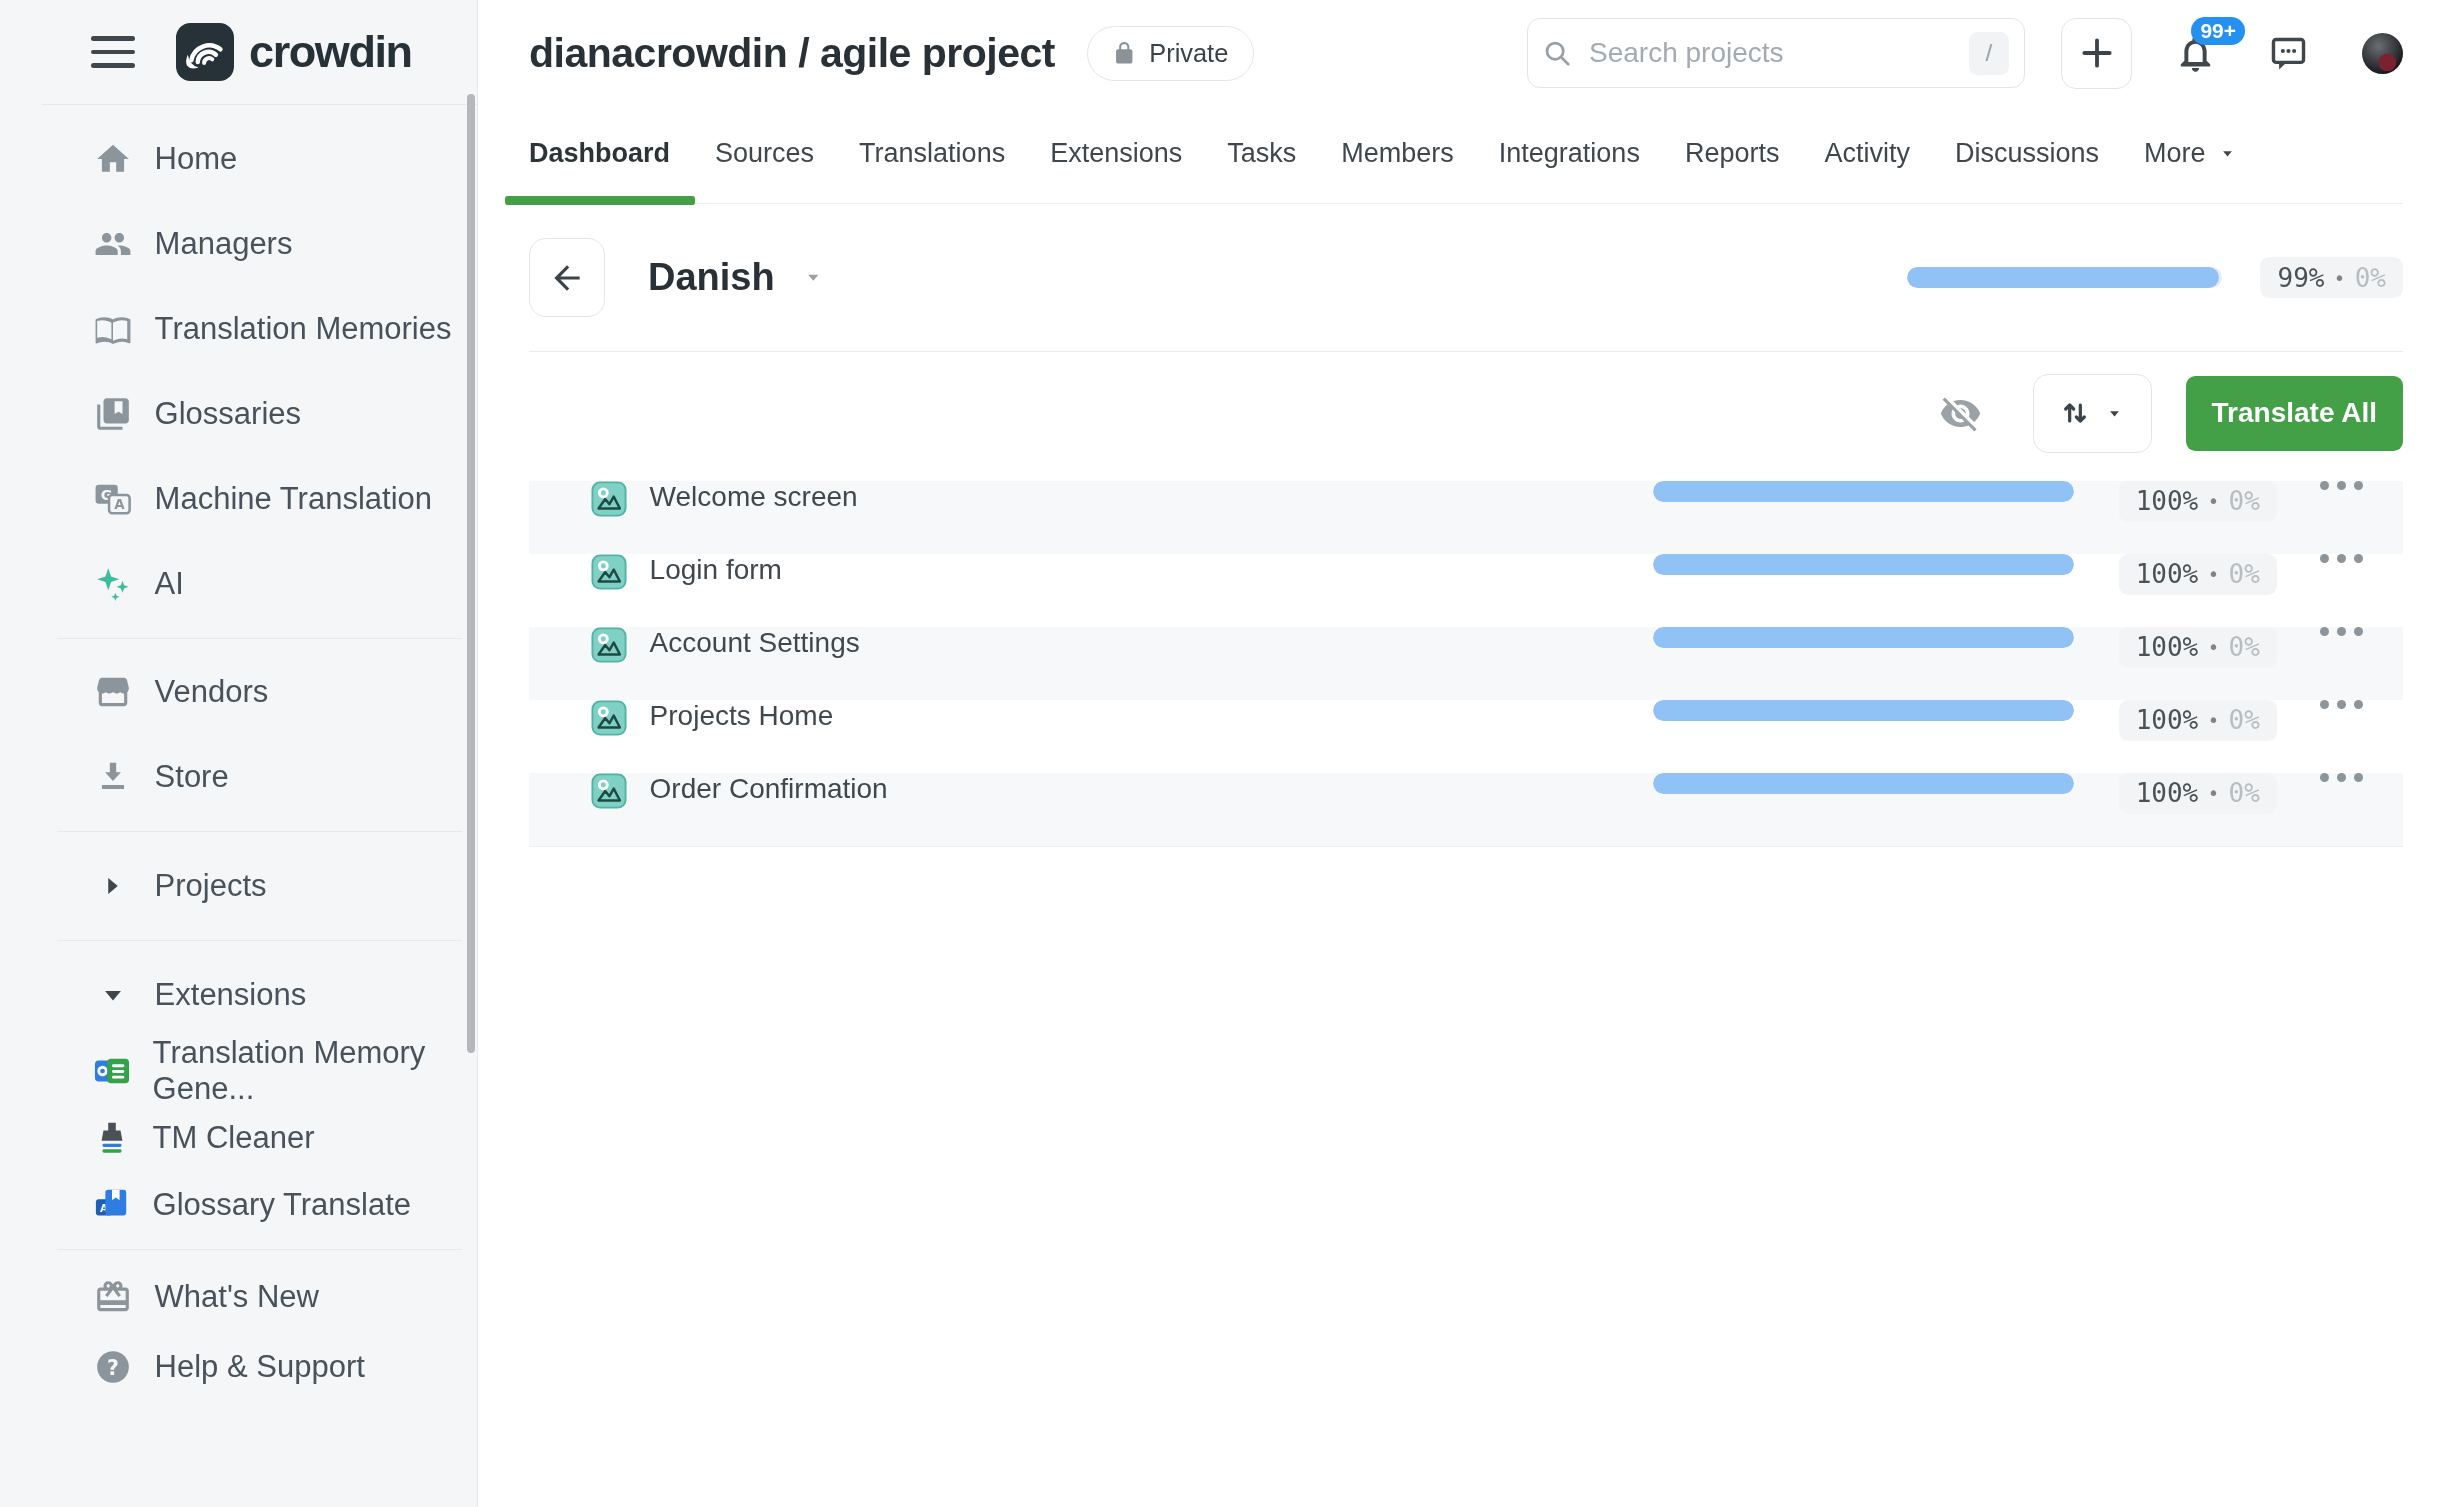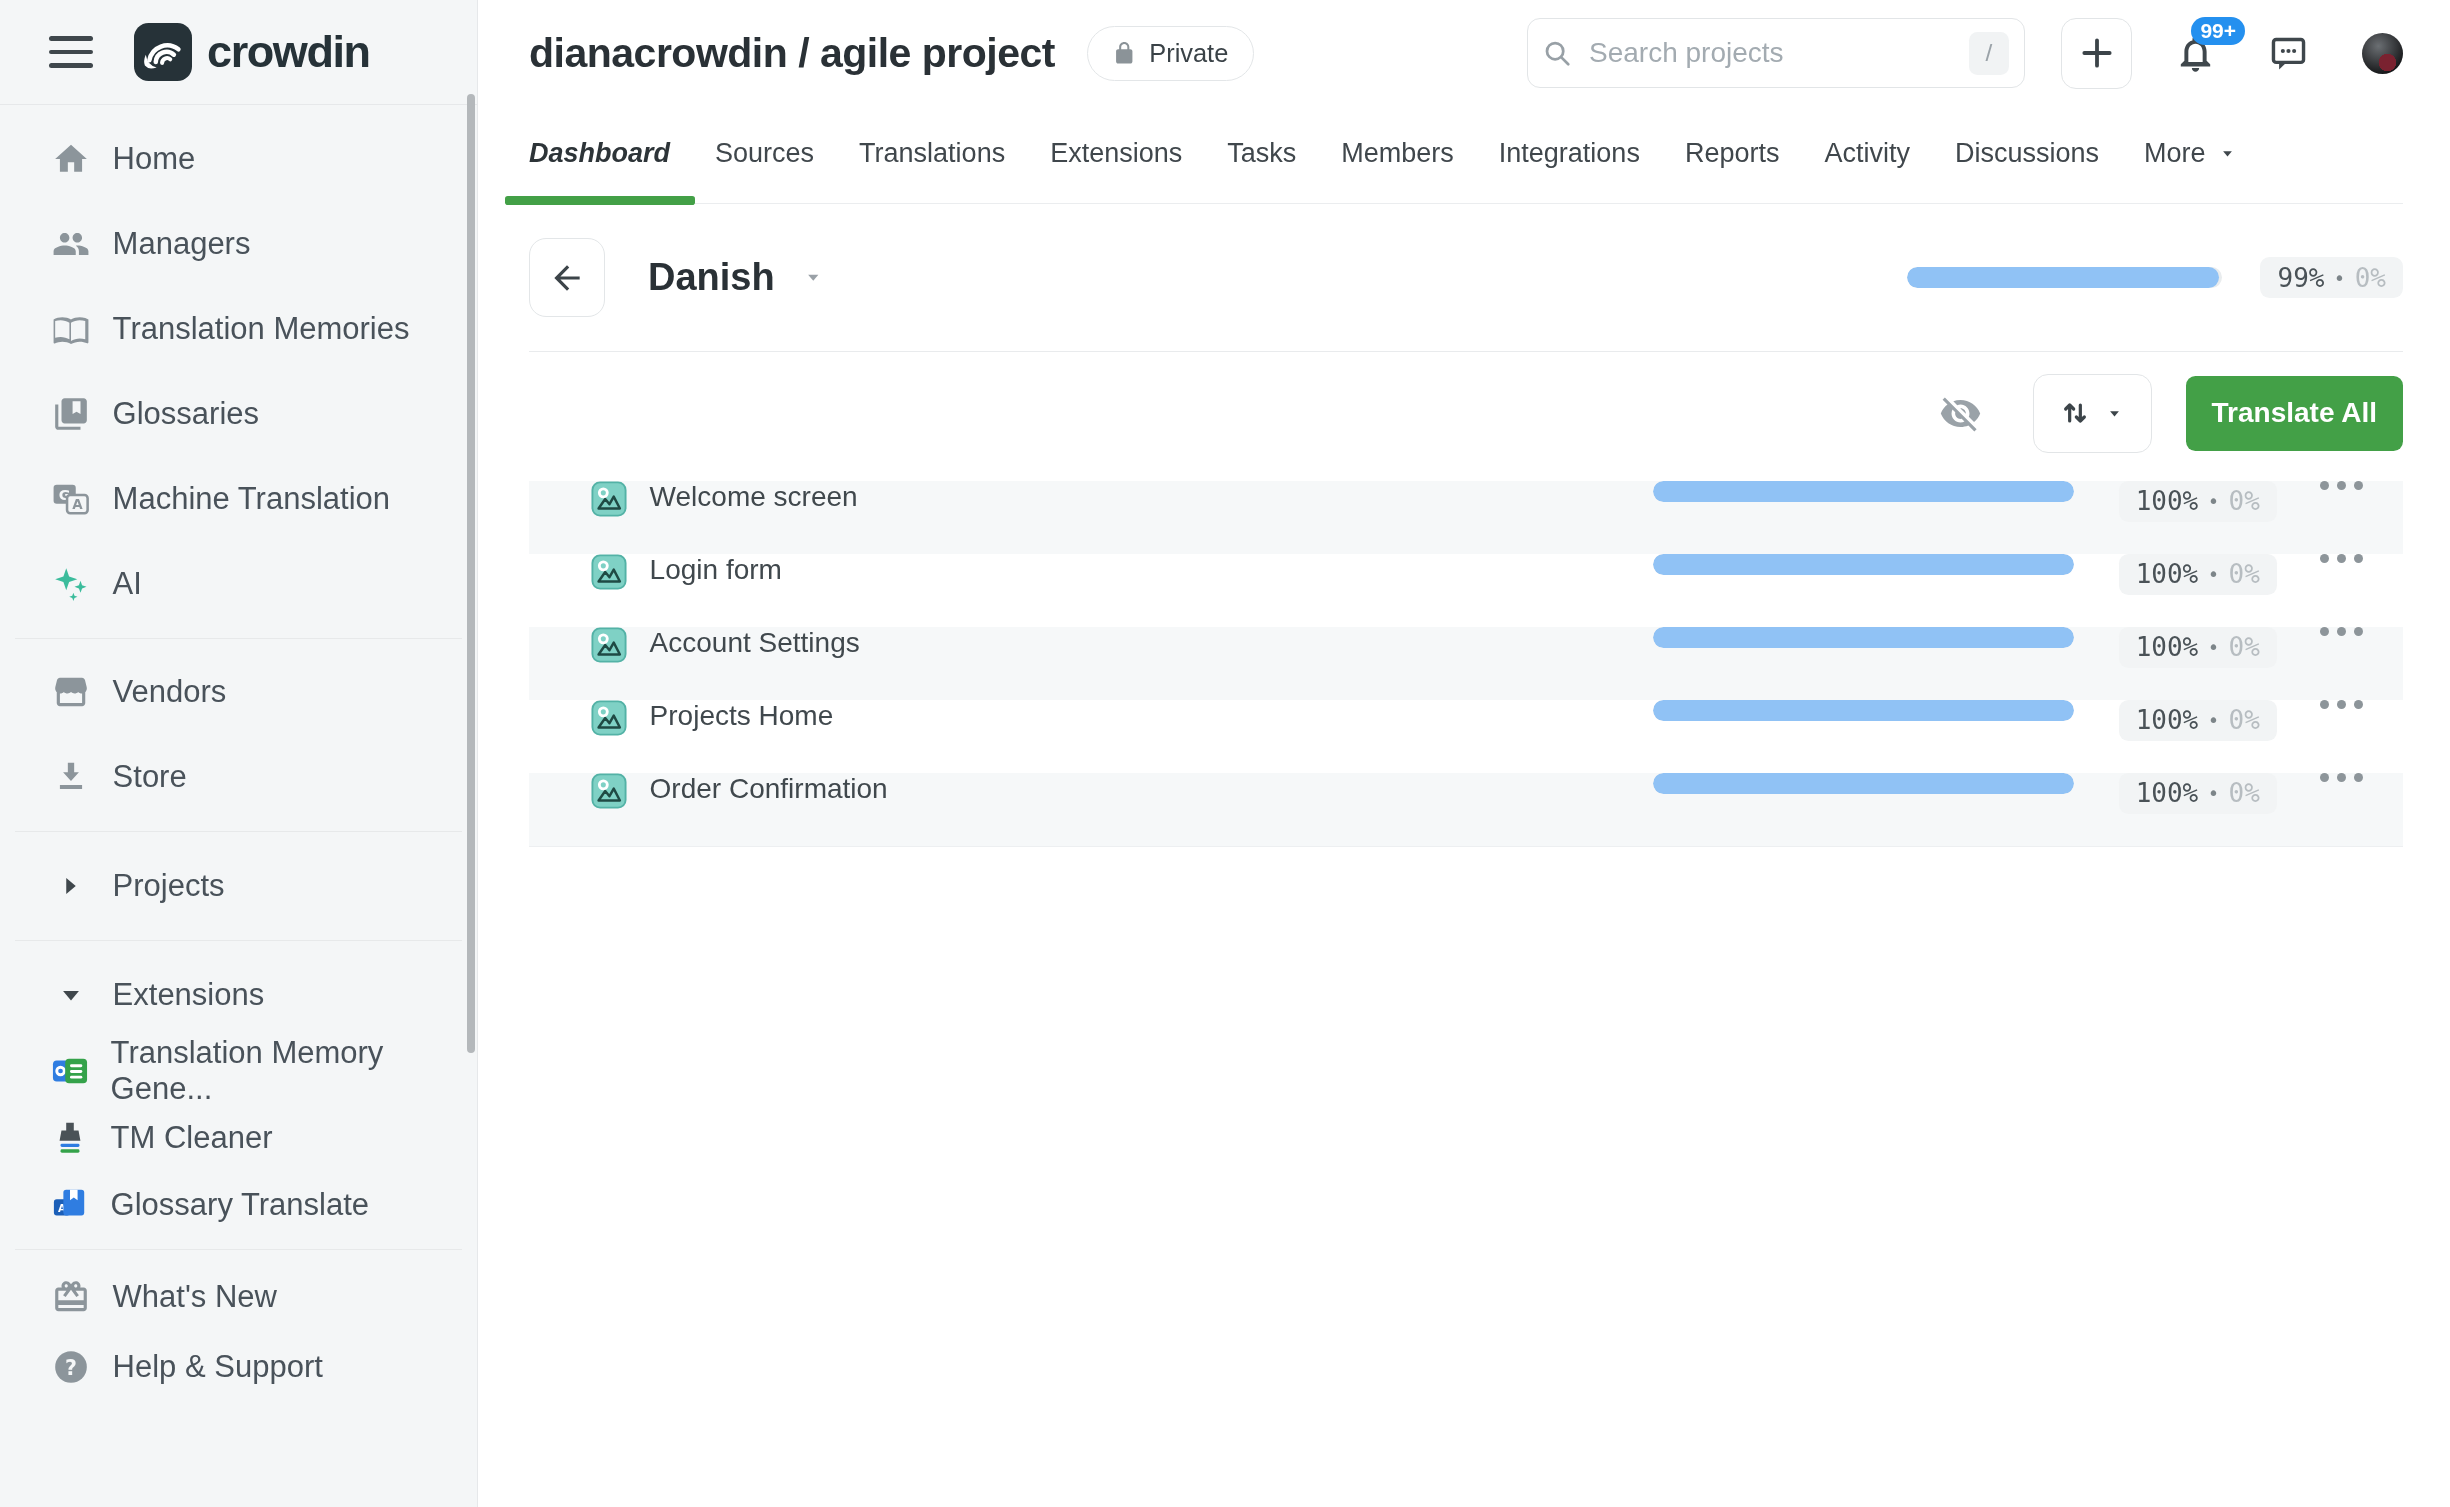--- a/index.html
+++ b/index.html
@@ -4,21 +4,21 @@
 <style>
   * { margin:0; padding:0; box-sizing:border-box; }
   html,body { width:2450px; height:1508px; }
   body {
     font-family:"Liberation Sans","DejaVu Sans",sans-serif;
     background:#ffffff; color:#3c4449; overflow:hidden;
   }
   .app { display:flex; width:2450px; height:1508px; }
 
   
-  .sidebar { width:478px; flex:none; background:#f4f6f7; border-right:1.9px solid #e6e8ea; position:relative; }
+  .sidebar { width:478px; flex:none; background:#f4f6f7; border-right:1.9px solid #e6e8ea; position:relative;padding-left:42px; }
   .sb-header { height:105px; display:flex; align-items:center; padding-left:49px; border-bottom:1.9px solid #e6e8ea; }
   .hamburger { width:44px; display:flex; flex-direction:column; gap:8.5px; cursor:pointer; }
   .hamburger i { display:block; height:4.7px; background:#3f474c; border-radius:2.8px; }
   .logo { display:flex; align-items:center; gap:15px; margin-left:41px; }
   .logo svg { width:58px; height:58px; }
   .logo-text { font-size:45px; font-weight:700; color:#263238; letter-spacing:-1.4px; }
   .sb-menu { padding-top:11.3px; }
   .mi { height:85px; display:flex; align-items:center; padding-left:52px; gap:22.6px; font-size:31px; color:#49525a; cursor:pointer; }
   .mi svg { width:38px; height:38px; flex:none; }
   .mi.small { height:67px; }
@@ -49,21 +49,21 @@
   .bell-wrap > svg { width:43px; height:43px; fill:#3f474c; display:block; }
   .nbadge { position:absolute; top:-15px; left:17px; background:#2490ef; color:#fff; font-size:21px; font-weight:700; padding:3.8px 9.4px; border-radius:941px; line-height:1; }
   .chatbtn { margin-right:53px; cursor:pointer; }
   .chatbtn svg { width:41px; height:41px; display:block; }
   .avatar { width:41px; height:41px; border-radius:50%; cursor:pointer; flex:none;
     background: radial-gradient(circle at 62% 72%, #7a2230 0 22%, rgba(0,0,0,0) 23%),
                 radial-gradient(circle at 40% 32%, #6b6f73, #17181a 75%); }
 
   .tabs { display:flex; gap:45px; border-bottom:1.9px solid #ebedef; height:98px; align-items:flex-end; flex:none; }
   .tab { font-size:27px; color:#40474c; padding-bottom:34px; position:relative; display:flex; align-items:center; gap:11.3px; cursor:pointer; white-space:nowrap; }
-  .tab.active { font-weight:700; color:#2d3438;font-style:italic; }
+  .tab.active { font-weight:700; color:#2d3438; }
   .tab.active::after { content:""; position:absolute; left:-24.5px; right:-24.5px; bottom:-1.9px; height:8.5px; background:#43a047; border-radius:2.8px; }
   .tab .caret { width:21px; height:21px; fill:#3f474c; }
 
   .langrow { height:147px; display:flex; align-items:center; flex:none; }
   .backbtn { width:76px; height:79px; border:1.9px solid #e3e6e8; border-radius:17px; background:#fff; display:flex; align-items:center; justify-content:center; cursor:pointer; }
   .backbtn svg { width:38px; height:38px; fill:#3c4449; }
   .lang-name { margin-left:43px; font-size:38px; font-weight:700; color:#2a3136; }
   .lang-caret { margin-left:26px; cursor:pointer; display:flex; }
   .lang-caret svg { width:24.5px; height:24.5px; fill:#9aa1a7; }
 

